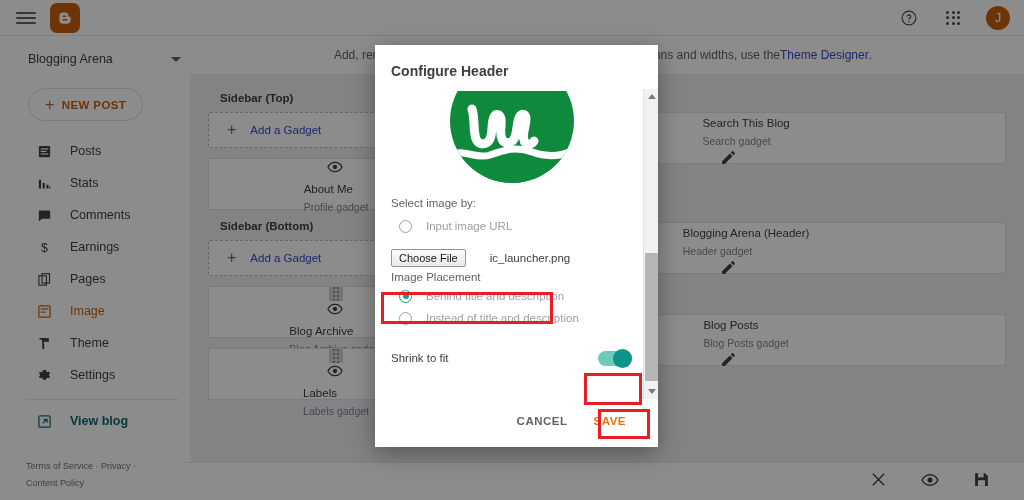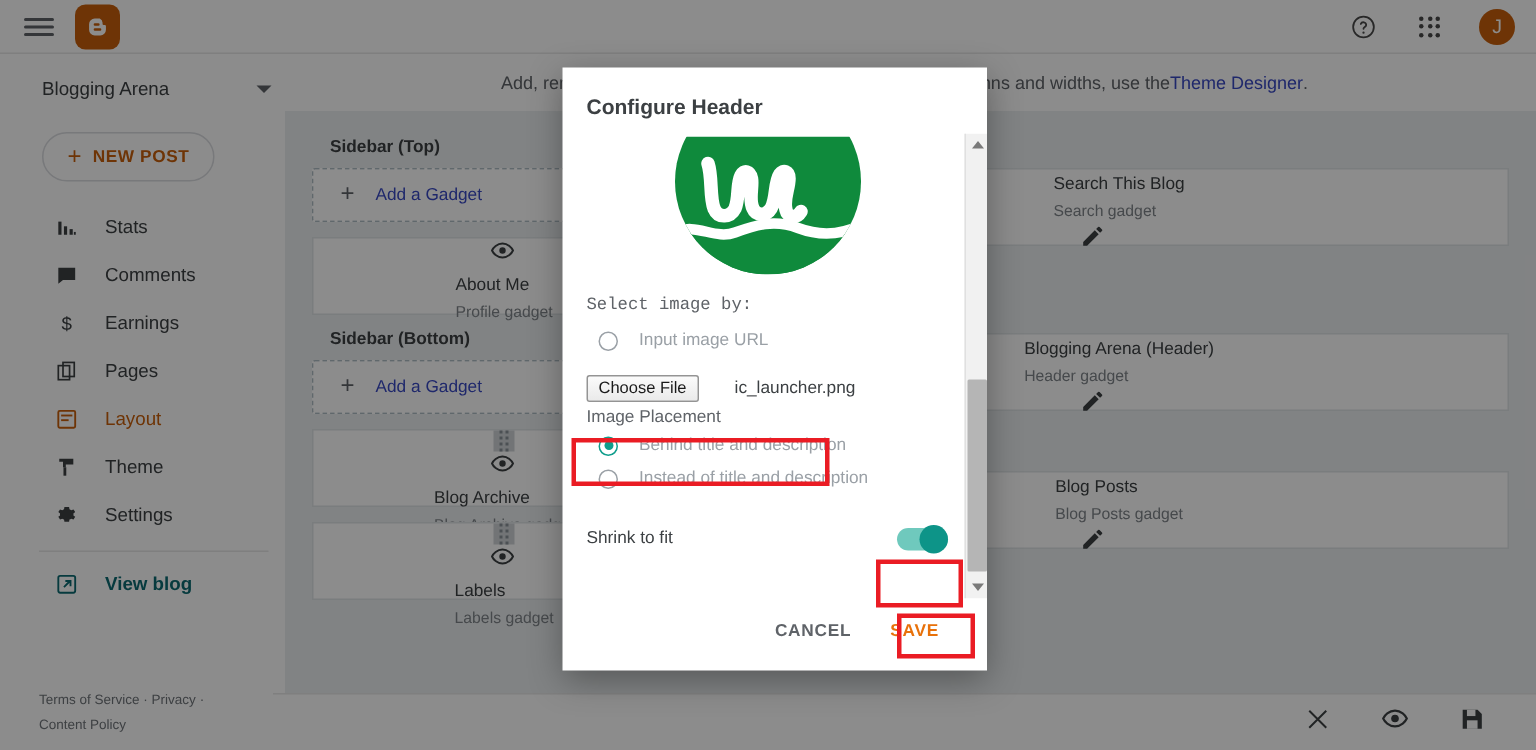--- a/index.html
+++ b/index.html
@@ -117,21 +117,21 @@
   .scrim { position: absolute; inset: 0; background: rgba(0,0,0,0.45); }
   .dialog {
     position: absolute; left: 375px; top: 45px; width: 283px; height: 402px;
     background: #fff; box-shadow: 0 6px 22px rgba(0,0,0,.35);
     display: flex; flex-direction: column;
   }
   .dlg-title { font-size: 14px; font-weight: bold; color: #3c4043;
     padding: 18px 0 10px 16px; }
   .dlg-body { position: relative; flex: 1; overflow: hidden; padding: 0 26px 0 16px; }
   .logo-wrap { display: flex; justify-content: center; margin: 2px 0 14px 0; }
-  .dlg-label { font-size: 11.5px; color: #5f6368; margin-bottom: 6px; font-family: Liberation Mono, monospace; }
+  .dlg-label { font-size: 11.5px; color: #5f6368; margin-bottom: 6px; }
   .radio-row { display: flex; align-items: center; gap: 14px; height: 22px;
     padding-left: 8px; cursor: pointer; }
   .radio { width: 13px; height: 13px; border-radius: 50%; border: 1.6px solid #9aa0a6;
     flex: 0 0 13px; position: relative; background: #fff; }
   .radio.on { border-color: #0f9d8c; }
   .radio.on::after { content: ""; position: absolute; left: 50%; top: 50%;
     transform: translate(-50%,-50%); width: 6px; height: 6px; border-radius: 50%;
     background: #0f9d8c; }
   .radio-label { font-size: 11.5px; color: #9aa0a6; }
   .file-row { display: flex; align-items: center; gap: 24px; margin: 12px 0 4px 0; }
@@ -222,20 +222,31 @@
       <div class="newpost">
         <span class="plus-glyph">+</span>
         <span>NEW POST</span>
       </div>
     </div>
 
     <div class="nav">
       <div class="nav-item">
         <span class="nav-ico">
           <svg width="15" height="15" viewBox="0 0 24 24">
+              <rect x="3" y="3" width="18" height="18" rx="2" fill="#3c4043"></rect>
+              <rect x="6" y="7" width="12" height="1.8" fill="#fff"></rect>
+              <rect x="6" y="11" width="9" height="1.8" fill="#fff"></rect>
+              <rect x="6" y="15" width="12" height="1.8" fill="#fff"></rect>
+            </svg>
+        </span>
+        <span>Posts</span>
+      </div>
+      <div class="nav-item">
+        <span class="nav-ico">
+          <svg width="15" height="15" viewBox="0 0 24 24">
               <rect x="3" y="6" width="3.4" height="14" fill="#3c4043"></rect>
               <rect x="9" y="11" width="3.4" height="9" fill="#3c4043"></rect>
               <rect x="15" y="14" width="3.4" height="6" fill="#3c4043"></rect>
               <rect x="19.6" y="17" width="2" height="3" fill="#3c4043"></rect>
             </svg>
         </span>
         <span>Stats</span>
       </div>
       <div class="nav-item">
         <span class="nav-ico">
@@ -263,21 +274,21 @@
         <span>Pages</span>
       </div>
       <div class="nav-item active">
         <span class="nav-ico">
           <svg width="15" height="15" viewBox="0 0 24 24">
               <rect x="3" y="3" width="18" height="18" rx="1.5" fill="none" stroke="#c9600b" stroke-width="2"></rect>
               <rect x="6" y="7" width="12" height="2" fill="#c9600b"></rect>
               <rect x="6" y="12" width="8" height="2" fill="#c9600b"></rect>
             </svg>
         </span>
-        <span>Layout</span>
+        <span>Image</span>
       </div>
       <div class="nav-item">
         <span class="nav-ico">
           <svg width="15" height="15" viewBox="0 0 24 24">
               <path d="M4 3h15v6H11v3H8V6H4z" fill="#3c4043"></path>
               <rect x="8.5" y="12" width="3" height="9" fill="#3c4043"></rect>
             </svg>
         </span>
         <span>Theme</span>
       </div>

